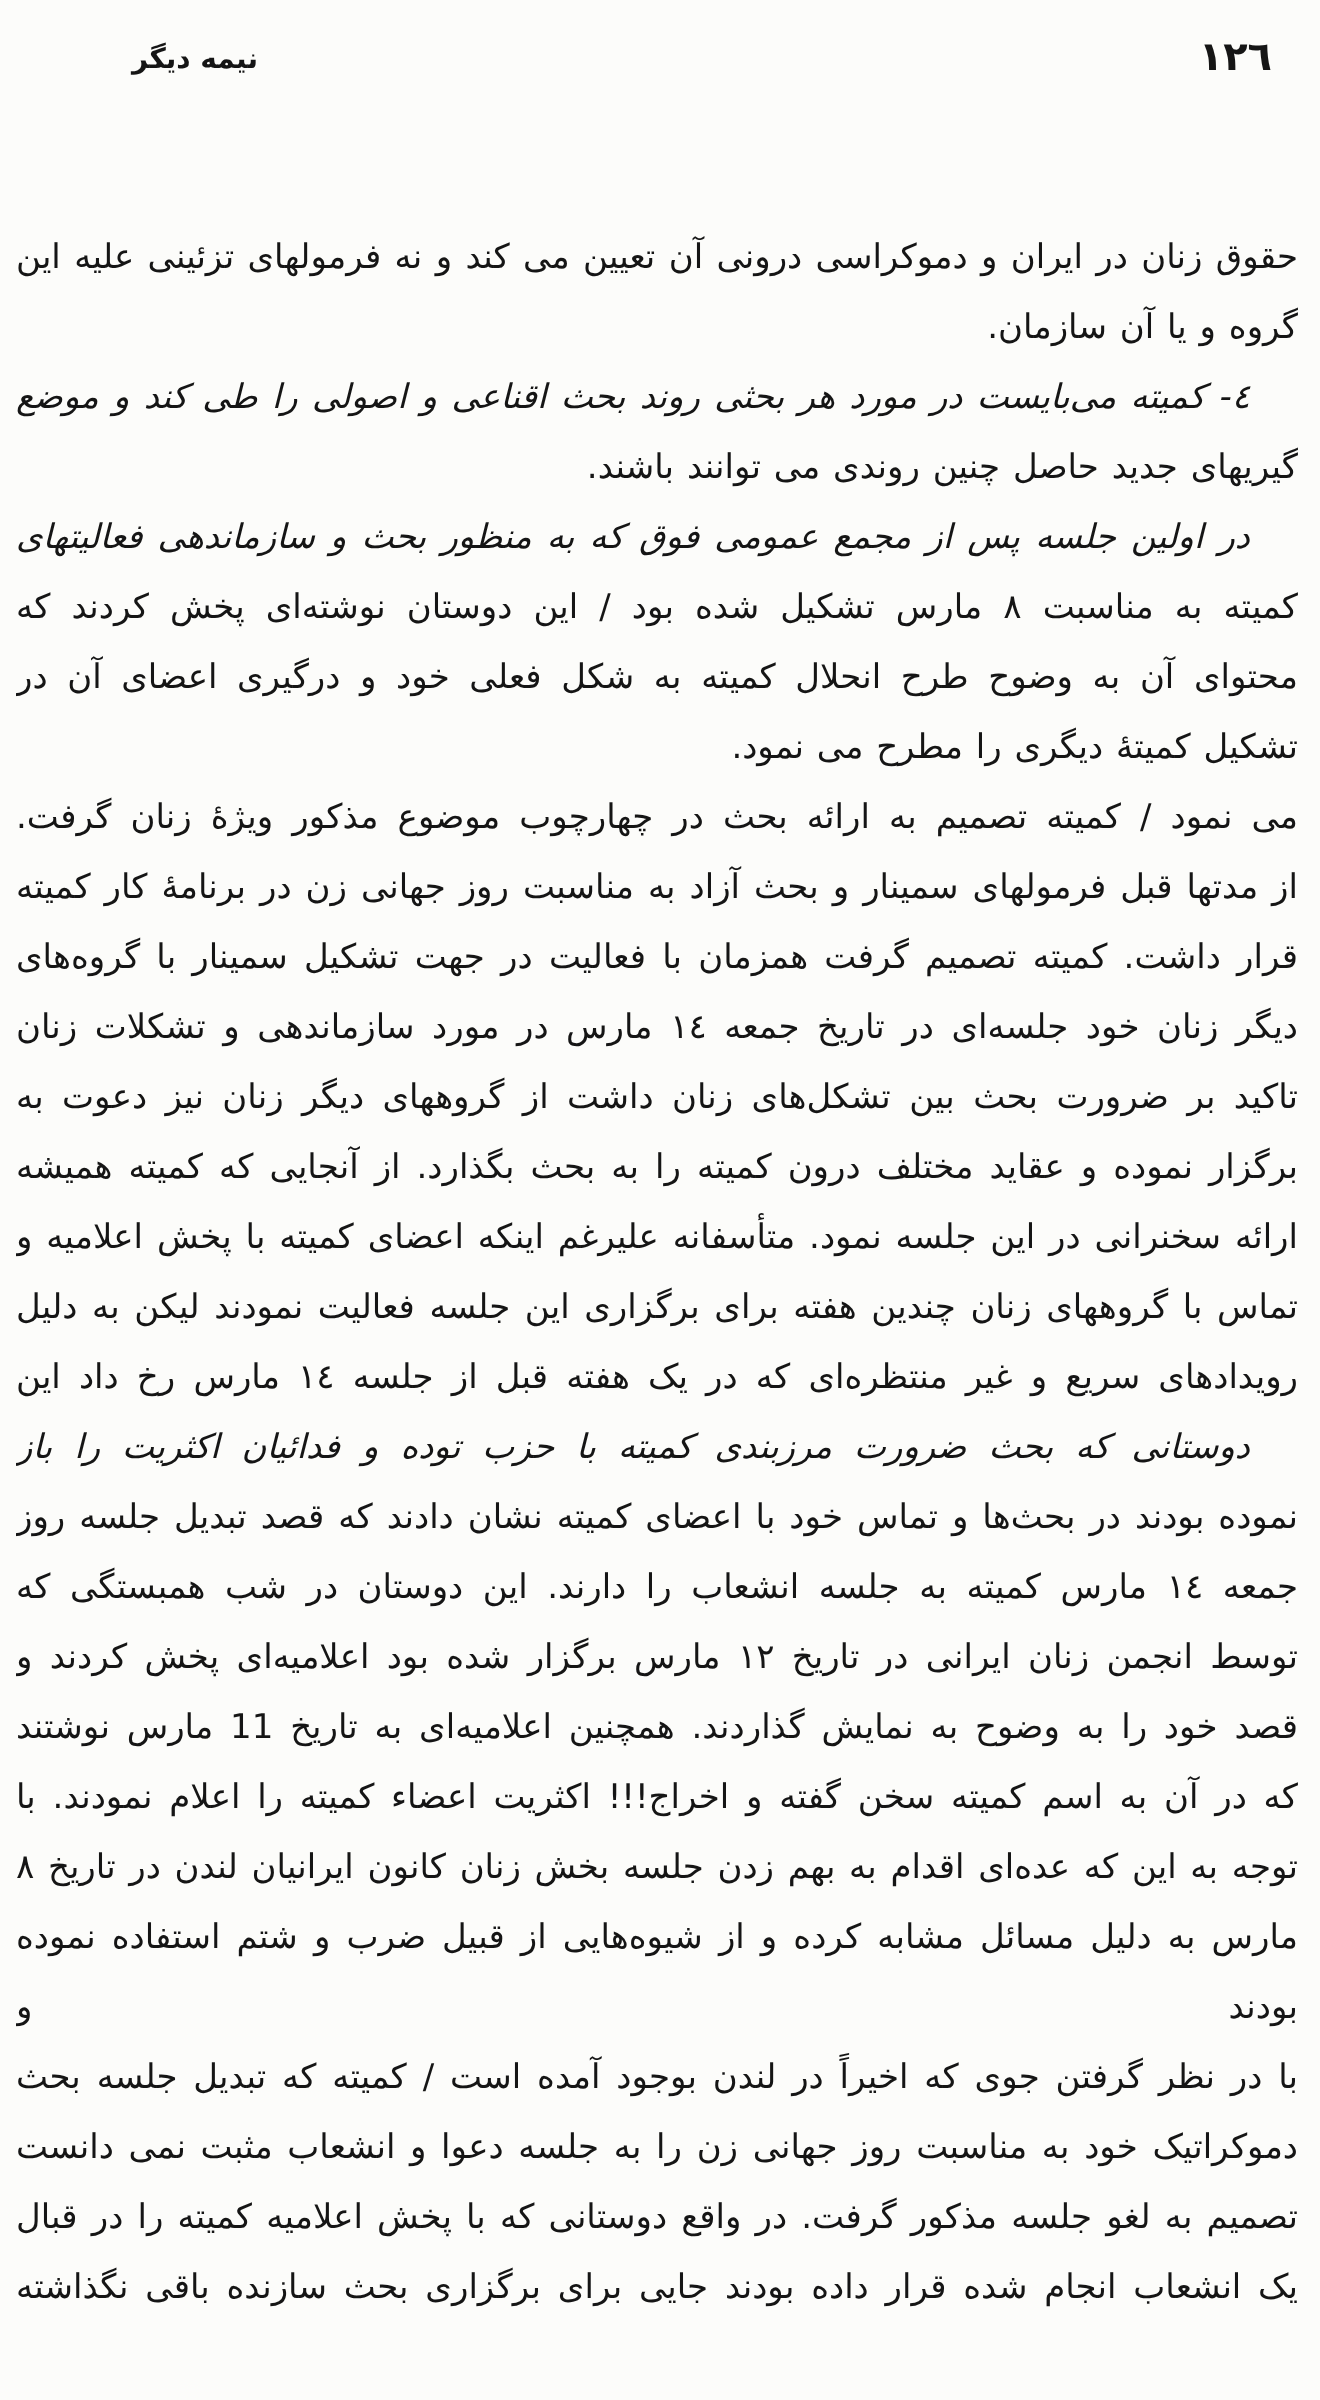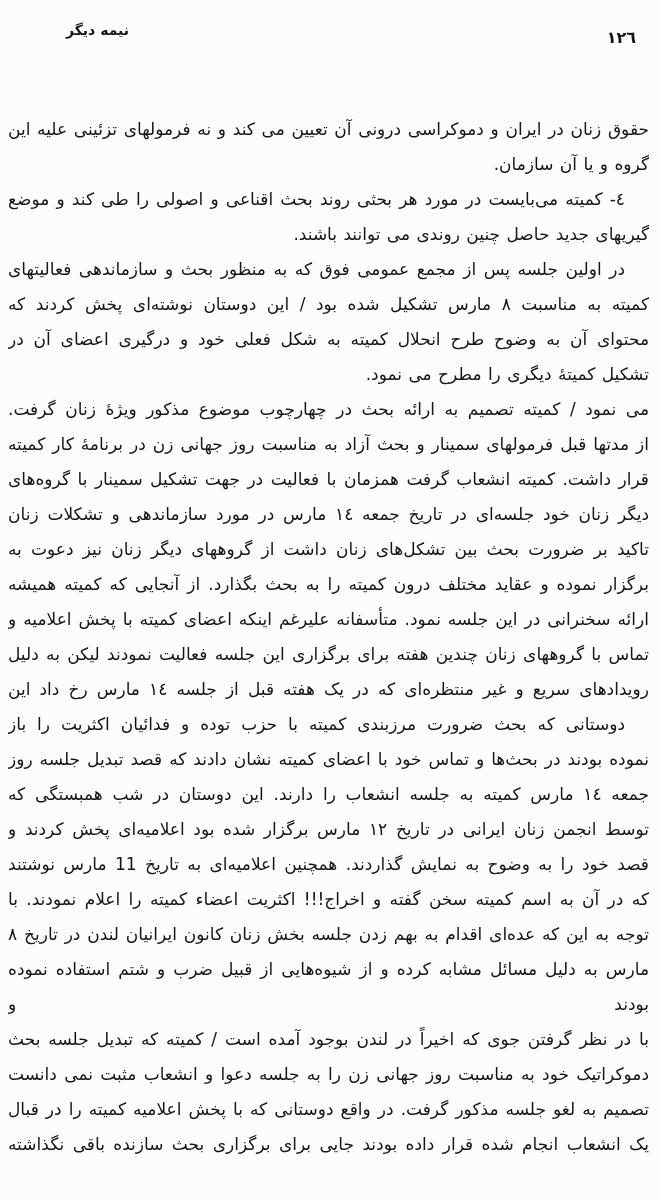--- a/index.html
+++ b/index.html
@@ -9,55 +9,55 @@
     background:var(--bg);
     font-family:"DejaVu Sans","Liberation Sans",sans-serif;
   }
   .page { position:relative; width:660px; height:1200px; background:var(--bg); }
 
   .header-title {
     position:absolute; top:22px; left:18px;
     direction:rtl; font-size:14px; font-weight:bold; color:var(--ink);margin-left:48px;
   }
   .header-page-number {
-    position:absolute; top:28px; right:24px;
-    font-size:16px; font-weight:bold; letter-spacing:4px; color:var(--ink);text-align:center;
+    position:absolute; top:16px; right:24px;
+    font-size:20px; font-weight:bold; letter-spacing:4px; color:var(--ink);text-align:center;
   }
 
   .body-text {
     position:absolute; top:112px; left:8px; right:11px;
     direction:rtl; color:var(--ink);
   }
   .line {
     font-size:17px; line-height:35px; min-height:35px;
     text-align:justify; text-align-last:justify;
     word-spacing:1px; overflow:hidden;
   }
-  .line.indent { padding-right:24px; }
+  .line.indent { padding-right:24px;font-style:italic; }
   .line.end { text-align-last:right; }
 </style>
 </head>
 <body>
 
 <div class="page">
   <div class="header-title">نیمه دیگر</div>
   <div class="header-page-number">١٢٦</div>
 
   <div class="body-text">
       <div class="line">حقوق زنان در ایران و دموکراسی درونی آن تعیین می کند و نه فرمولهای تزئینی علیه این</div>
       <div class="line end">گروه و یا آن سازمان.</div>
       <div class="line indent">٤- کمیته می‌بایست در مورد هر بحثی روند بحث اقناعی و اصولی را طی کند و موضع</div>
       <div class="line end">گیریهای جدید حاصل چنین روندی می توانند باشند.</div>
       <div class="line indent">در اولین جلسه پس از مجمع عمومی فوق که به منظور بحث و سازماندهی فعالیتهای</div>
       <div class="line">کمیته به مناسبت ٨ مارس تشکیل شده بود / این دوستان نوشته‌ای پخش کردند که</div>
       <div class="line">محتوای آن به وضوح طرح انحلال کمیته به شکل فعلی خود و درگیری اعضای آن در</div>
       <div class="line end">تشکیل کمیتهٔ دیگری را مطرح می نمود.</div>
       <div class="line">می نمود / کمیته تصمیم به ارائه بحث در چهارچوب موضوع مذکور ویژهٔ زنان گرفت.</div>
       <div class="line">از مدتها قبل فرمولهای سمینار و بحث آزاد به مناسبت روز جهانی زن در برنامهٔ کار کمیته</div>
-      <div class="line">قرار داشت. کمیته انشعاب گرفت همزمان با فعالیت در جهت تشکیل سمینار با گروه‌های</div>
+      <div class="line">قرار داشت. کمیته تصمیم گرفت همزمان با فعالیت در جهت تشکیل سمینار با گروه‌های</div>
       <div class="line">دیگر زنان خود جلسه‌ای در تاریخ جمعه ١٤ مارس در مورد سازماندهی و تشکلات زنان</div>
       <div class="line">تاکید بر ضرورت بحث بین تشکل‌های زنان داشت از گروههای دیگر زنان نیز دعوت به</div>
       <div class="line">برگزار نموده و عقاید مختلف درون کمیته را به بحث بگذارد. از آنجایی که کمیته همیشه</div>
       <div class="line">ارائه سخنرانی در این جلسه نمود. متأسفانه علیرغم اینکه اعضای کمیته با پخش اعلامیه و</div>
       <div class="line">تماس با گروههای زنان چندین هفته برای برگزاری این جلسه فعالیت نمودند لیکن به دلیل</div>
       <div class="line">رویدادهای سریع و غیر منتظره‌ای که در یک هفته قبل از جلسه ١٤ مارس رخ داد این</div>
       <div class="line indent">دوستانی که بحث ضرورت مرزبندی کمیته با حزب توده و فدائیان اکثریت را باز</div>
       <div class="line">نموده بودند در بحث‌ها و تماس خود با اعضای کمیته نشان دادند که قصد تبدیل جلسه روز</div>
       <div class="line">جمعه ١٤ مارس کمیته به جلسه انشعاب را دارند. این دوستان در شب همبستگی که</div>
       <div class="line">توسط انجمن زنان ایرانی در تاریخ ١٢ مارس برگزار شده بود اعلامیه‌ای پخش کردند و</div>

